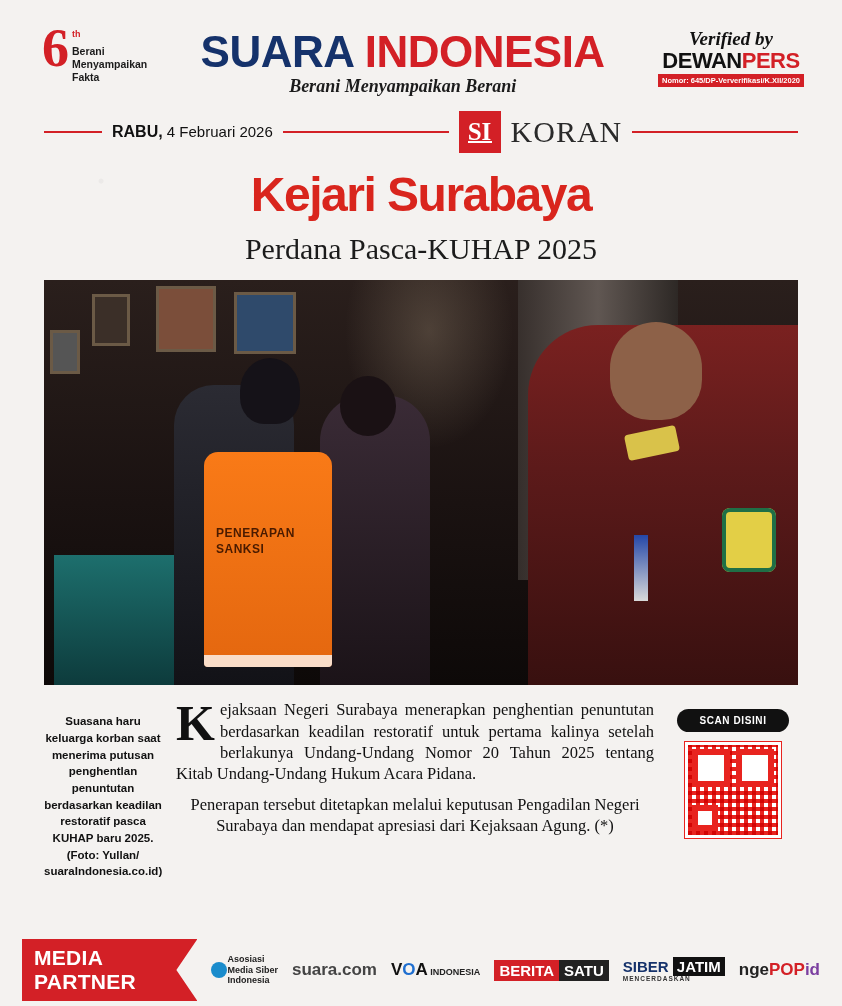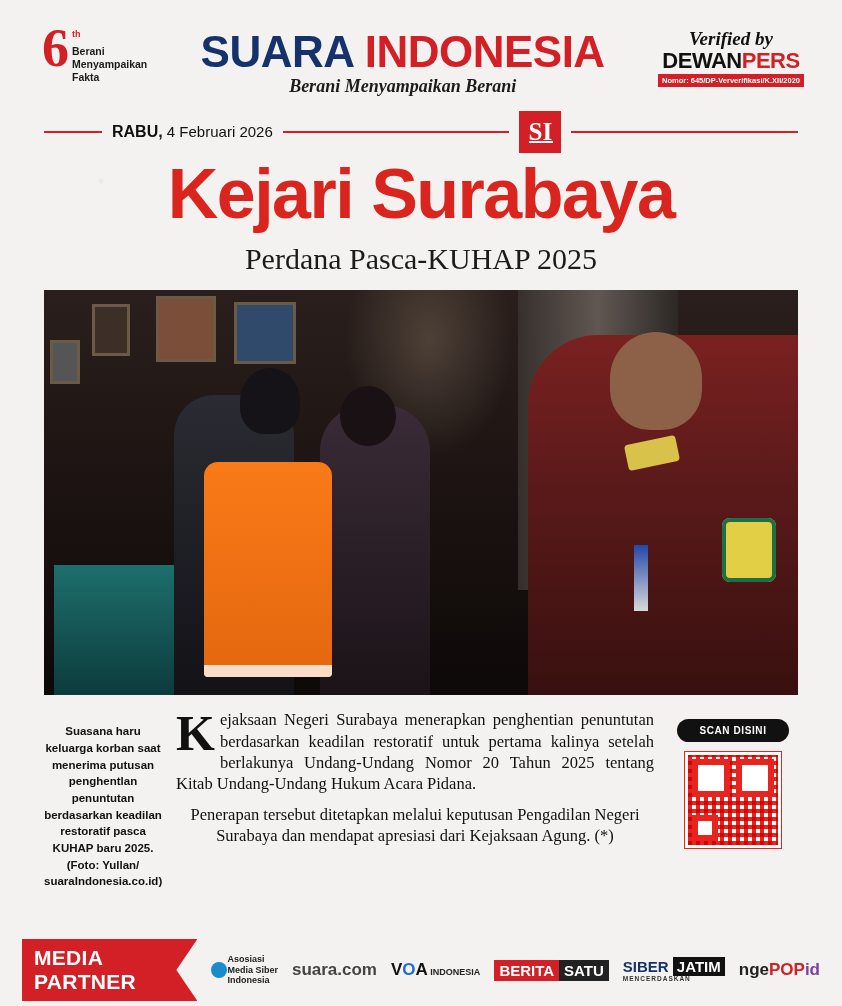--- a/index.html
+++ b/index.html
@@ -82,22 +82,22 @@
   }
   .koran {
     font-family: "Liberation Serif", serif; font-size: 30px; color: #2a2a2a;
     letter-spacing: 1px;
   }
 
   
   .headline {
     text-align: center; color: #d9251d;
     font-family: "Liberation Sans", sans-serif;
-    font-weight: bold; font-size: 70px; letter-spacing: -1.5px;
-    margin-top: 6px; line-height: 1;
+    font-weight: bold; font-size: 48px; letter-spacing: -1.5px;
+    margin-top: 18px; line-height: 1;
   }
   .subhead {
     text-align: center; font-family: "Liberation Serif", serif;
     font-size: 30px; color: #1b1b1b; line-height: 1.18; margin-top: 12px;
   }
 
   
   .photo {
     position: relative; margin: 14px 22px 0 22px; height: 405px;
     overflow: hidden; background: #0a0707;
@@ -291,20 +291,21 @@
   <div class="datebar">
     <div class="rule short"></div>
     <div class="date-txt">
       <b>RABU,</b>
       <span>4 Februari 2026</span>
     </div>
     <div class="rule"></div>
     <div class="si-badge">
         <span>SI</span>
       </div>
+    <div class="koran">KORAN</div>
     <div class="rule"></div>
   </div>
 
   <div class="headline">Kejari Surabaya</div>
   <div class="subhead">
     <div>Perdana Pasca-KUHAP 2025</div>
   </div>
 
   <div class="photo">
     <div class="ph-wall"></div>
@@ -319,20 +320,21 @@
     <div class="ph-officer"></div>
     <div class="ph-off-head"></div>
     <div class="ph-epaulet"></div>
     <div class="ph-badge"></div>
     <div class="ph-stripe"></div>
     <div class="ph-person-mid"></div>
     <div class="ph-head2"></div>
     <div class="ph-person-left"></div>
     <div class="ph-vest"></div>
     <div class="ph-head"></div>
+    <div class="ph-vest-text">PENERAPAN<br>SANKSI</div>
   </div>
 
   <div class="body-row">
     <div class="caption">Suasana haru keluarga korban saat menerima putusan penghentlan penuntutan berdasarkan keadilan restoratif pasca KUHAP baru 2025. (Foto: Yullan/ suaraIndonesia.co.id)</div>
 
     <div class="article">
       <p class="lead"><span class="dropcap">K</span><span>ejaksaan Negeri Surabaya menerapkan penghentian penuntutan berdasarkan keadilan restoratif untuk pertama kalinya setelah berlakunya Undang-Undang Nomor 20 Tahun 2025 tentang Kitab Undang-Undang Hukum Acara Pidana.</span></p>
       <p class="second">Penerapan tersebut ditetapkan melalui keputusan Pengadilan Negeri Surabaya dan mendapat apresiasi dari Kejaksaan Agung. (*)</p>
     </div>
 

